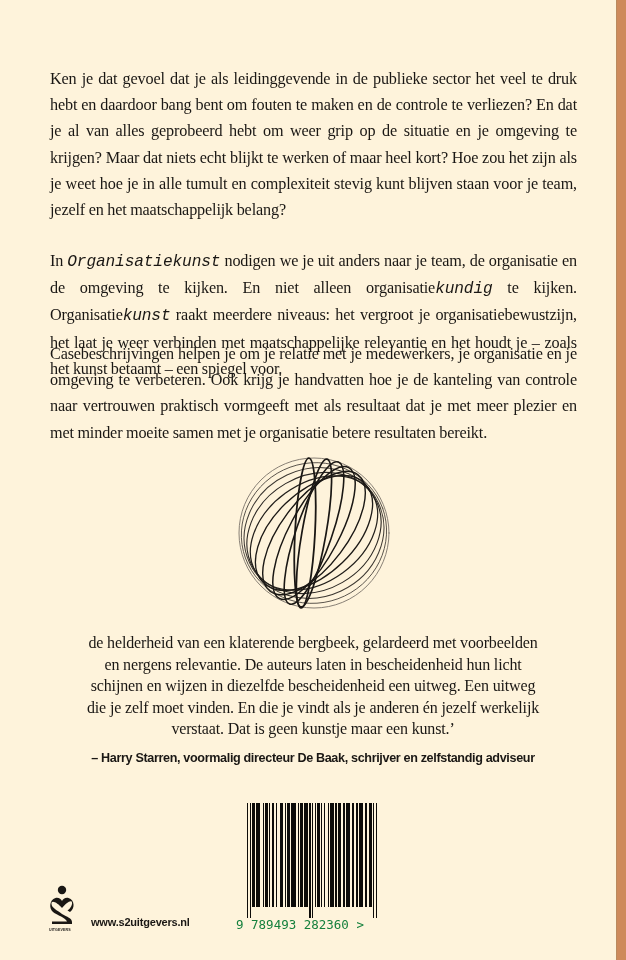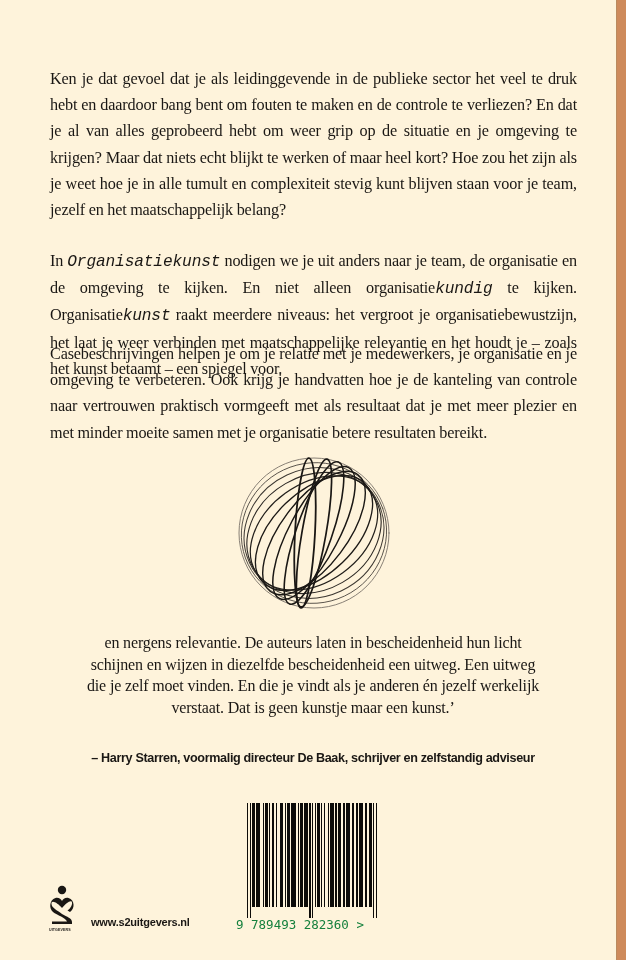--- a/index.html
+++ b/index.html
@@ -149,20 +149,21 @@
       <ellipse cx="81" cy="80" rx="73" ry="33" transform="rotate(-53 81 80)" stroke="#1a1714" stroke-width="1.4"></ellipse>
       <ellipse cx="81" cy="80" rx="74" ry="25" transform="rotate(-62 81 80)" stroke="#1a1714" stroke-width="1.5"></ellipse>
       <ellipse cx="81" cy="80" rx="75" ry="18" transform="rotate(-71 81 80)" stroke="#1a1714" stroke-width="1.6"></ellipse>
       <ellipse cx="81" cy="80" rx="75" ry="12" transform="rotate(-80 81 80)" stroke="#1a1714" stroke-width="1.7"></ellipse>
       <ellipse cx="72" cy="80" rx="75" ry="10" transform="rotate(-87 72 80)" stroke="#1a1714" stroke-width="1.8"></ellipse>
     </g>
   </svg>
 </div>
 
 <div class="quote">
+  <p>de helderheid van een klaterende bergbeek, gelardeerd met voorbeelden</p>
   <p>en nergens relevantie. De auteurs laten in bescheidenheid hun licht</p>
   <p>schijnen en wijzen in diezelfde bescheidenheid een uitweg. Een uitweg</p>
   <p>die je zelf moet vinden. En die je vindt als je anderen én jezelf werkelijk</p>
   <p>verstaat. Dat is geen kunstje maar een kunst.’</p>
 </div>
 <div class="attribution">– Harry Starren, voormalig directeur De Baak, schrijver en zelfstandig adviseur</div>
 
 <div class="logo">
   <svg width="28" height="44" viewBox="0 0 28 44" xmlns="http://www.w3.org/2000/svg">
 

